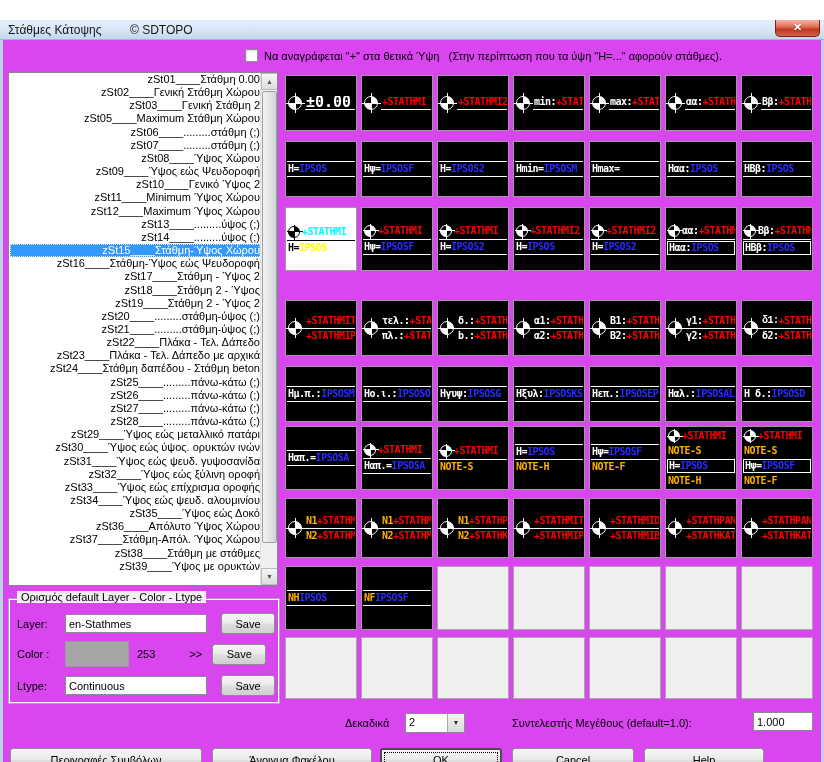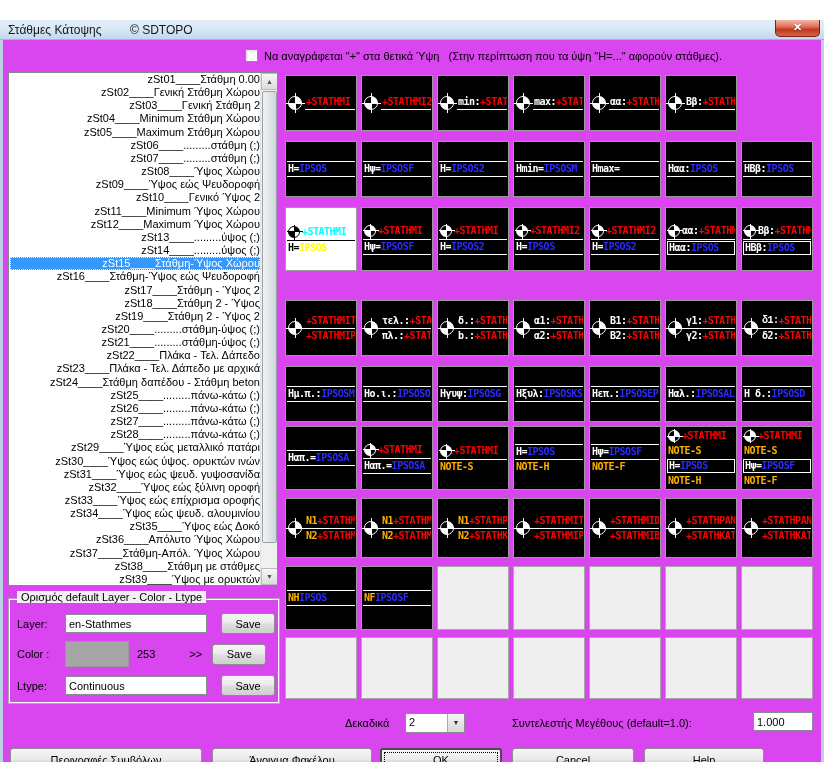--- a/index.html
+++ b/index.html
@@ -106,21 +106,20 @@
   <div class="cbrow">
     <span class="cbbox"></span>
     <span>Να αναγράφεται "+" στα θετικά Ύψη&nbsp;&nbsp; (Στην περίπτωση που τα ύψη "Η=..." αφορούν στάθμες).</span>
   </div>
 
   <div class="listbox">
     <div class="items">
         <div class="li">zSt01____Στάθμη 0.00</div>
         <div class="li">zSt02____Γενική Στάθμη Χώρου</div>
         <div class="li">zSt03____Γενική Στάθμη 2</div>
-        <div class="li">zSt04____Minimum Στάθμη Χώρου</div>
         <div class="li">zSt05____Maximum Στάθμη Χώρου</div>
         <div class="li">zSt06____.........στάθμη (;)</div>
         <div class="li">zSt07____.........στάθμη (;)</div>
         <div class="li">zSt08____Ύψος Χώρου</div>
         <div class="li">zSt09____Ύψος εώς Ψευδοροφή</div>
         <div class="li">zSt10____Γενικό Ύψος 2</div>
         <div class="li">zSt11____Minimum Ύψος Χώρου</div>
         <div class="li">zSt12____Maximum Ύψος Χώρου</div>
         <div class="li">zSt13____.........ύψος (;)</div>
         <div class="li">zSt14____.........ύψος (;)</div>
@@ -158,20 +157,31 @@
   </div>
 
   <div>
       <div class="trow" style="top: 55px; height: 56px;">
         <div class="tile sy">
           <span class="sym" style="--sc: #ffffff;">
             <i class="h"></i>
             <i class="v"></i>
           </span>
           <div class="tcol">
+            <div class="tr ul big" style="--lc: #ffffff;">
+              <span style="color: rgb(255, 255, 255);">±0.00</span>
+            </div>
+          </div>
+        </div>
+        <div class="tile sy">
+          <span class="sym" style="--sc: #ffffff;">
+            <i class="h"></i>
+            <i class="v"></i>
+          </span>
+          <div class="tcol">
             <div class="tr ul" style="--lc: #ffffff;">
               <span style="color: rgb(255, 0, 0);">+STATHMI</span>
             </div>
           </div>
         </div>
         <div class="tile sy">
           <span class="sym" style="--sc: #ffffff;">
             <i class="h"></i>
             <i class="v"></i>
           </span>

